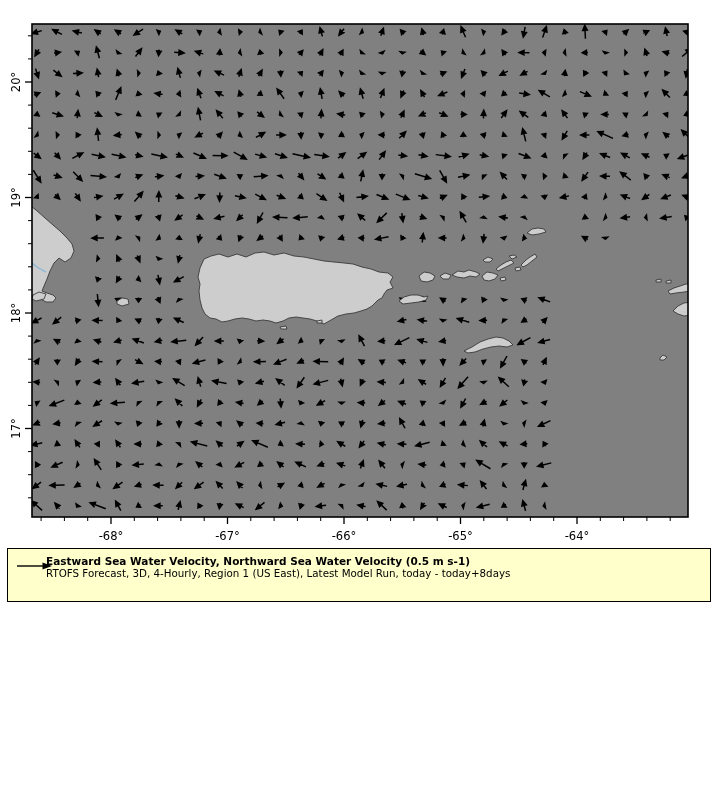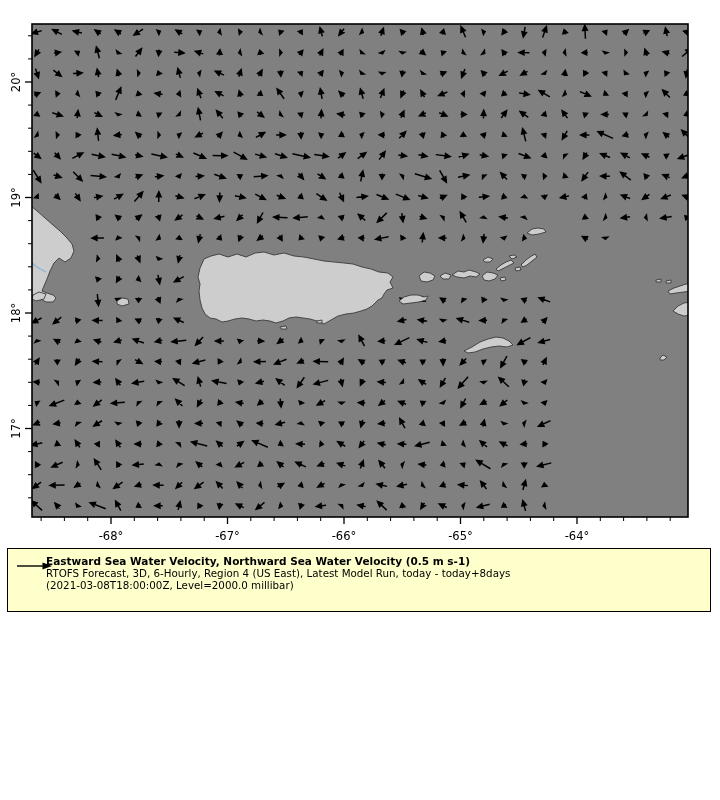--- a/index.html
+++ b/index.html
@@ -1,20 +1,20 @@
 <!DOCTYPE html>
 <html><head>
 <meta charset="utf-8">
 <style>
   html,body{margin:0;padding:0;background:#fff;}
   body{width:720px;height:800px;position:relative;font-family:"DejaVu Sans",sans-serif;}
   #figure{position:absolute;left:0;top:0;width:720px;height:800px;text-decoration:underline;}
   #plot-svg{position:absolute;left:0;top:0;}
   #plot-svg text{font-family:"DejaVu Sans",sans-serif;fill:#000;}
-  #legend-box{position:absolute;left:7px;top:548px;width:704px;height:64px;background:#ffffcc;border:1px solid #000;box-sizing:border-box;}
+  #legend-box{position:absolute;left:7px;top:548px;width:704px;height:54px;background:#ffffcc;border:1px solid #000;box-sizing:border-box;}
   #legend-arrow{position:absolute;left:6px;top:10px;}
   #legend-text{position:absolute;left:38px;top:6px;font-size:10.3px;line-height:12px;color:#000;white-space:nowrap;}
   #legend-text .t1{font-weight:bold;font-size:10.5px;}
 </style>
 </head>
 <body>
 
 <div id="figure">
 
   <svg id="plot-svg" width="720" height="545" viewBox="0 0 720 545">
@@ -737,18 +737,17 @@
       </g>
     </svg>
 
   <div id="legend-box" style="background: rgb(255, 255, 204);">
     <svg id="legend-arrow" width="42" height="14" viewBox="0 0 42 14">
       <line x1="3" y1="7" x2="30" y2="7" stroke="#000" stroke-width="1.4"></line>
       <path d="M38,7 L28.5,3.6 L28.5,10.4 Z" fill="#000"></path>
     </svg>
     <div id="legend-text">
       <div class="t1">Eastward Sea Water Velocity, Northward Sea Water Velocity (0.5 m s-1)</div>
-      <div class="t2">RTOFS Forecast, 3D, 6-Hourly, Region 4 (US East), Latest Model Run, today - today+8days</div>
-      <div class="t3">(2021-03-08T18:00:00Z, Level=2000.0 millibar)</div>
+      <div class="t2">RTOFS Forecast, 3D, 4-Hourly, Region 1 (US East), Latest Model Run, today - today+8days</div>
     </div>
   </div>
 
 </div>
 
 </body></html>

